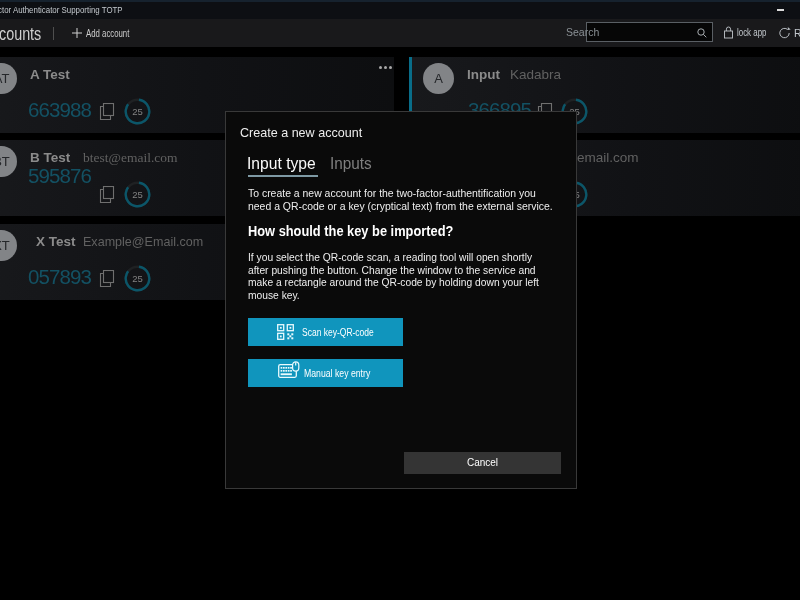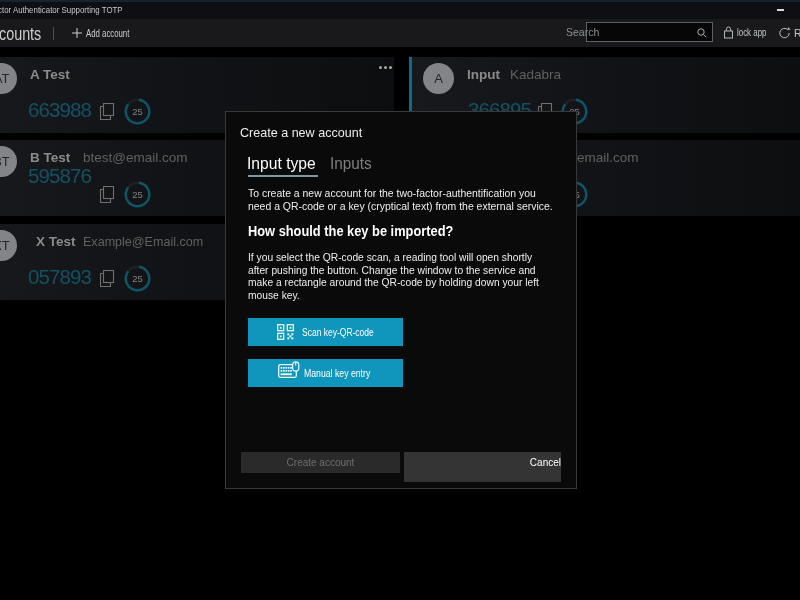--- a/index.html
+++ b/index.html
@@ -65,21 +65,21 @@
       <text x="13.5" y="17" text-anchor="middle" class="ringtxt">25</text>
     </svg>
     <div class="abs" style="left:407px;top:8.5px;width:3px;height:3px;border-radius:50%;background:#a8a8a8;"></div>
     <div class="abs" style="left:412px;top:8.5px;width:3px;height:3px;border-radius:50%;background:#a8a8a8;"></div>
     <div class="abs" style="left:417px;top:8.5px;width:3px;height:3px;border-radius:50%;background:#a8a8a8;"></div>
   </div>
 
   <div class="card" style="left:-28px;top:140px;width:422px;">
     <div class="avatar" style="left:14px;top:6px;">BT</div>
     <div class="abs ctitle" style="left:58px;top:10px;">B Test</div>
-    <div class="abs cemail" style="left:111px;top:10px;">btest@email.com</div>
+    <div class="abs cemail" style="left:111px;top:10px;font-family:Liberation Serif, serif;">btest@email.com</div>
     <div class="abs code" style="left:56px;top:28px;text-align:center;">595876</div>
     <svg class="abs" style="left:127px;top:46px;" width="16" height="17" viewBox="0 0 16 17">
       <rect x="4.5" y="0.5" width="10" height="12" fill="none" stroke="#6f6f6f" stroke-width="1.1"></rect>
       <path d="M4.5 3.5 H1.5 V16.5 H11.5 V12.5" fill="none" stroke="#6f6f6f" stroke-width="1.1"></path>
     </svg>
     <svg class="ring" style="left:152px;top:41px;" width="27" height="27" viewBox="0 0 27 27">
       <circle cx="13.5" cy="13.5" r="11.8" fill="none" stroke="#1f2123" stroke-width="2.4"></circle>
       <circle cx="13.5" cy="13.5" r="11.8" fill="none" stroke="#0b5669" stroke-width="2.4" stroke-dasharray="61.5 12.6" transform="rotate(-83 13.5 13.5)"></circle>
       <text x="13.5" y="17" text-anchor="middle" class="ringtxt">25</text>
     </svg>
@@ -183,16 +183,15 @@
       <rect x="12.2" y="9" width="1.7" height="1.7"></rect>
       <rect x="2.6" y="12.3" width="11.3" height="1.9"></rect>
     </g>
     <g>
       <rect x="14.6" y="0.8" width="6.2" height="9.4" rx="3.1" fill="#1095bd" stroke="#eafafd" stroke-width="1.2"></rect>
       <path d="M17.7 1.2 V4.6" stroke="#eafafd" stroke-width="1.2"></path>
     </g>
   </svg>
   <div class="abs" style="left:304px;top:368px;font-size:10px;color:#ffffff;transform:scaleX(0.87);transform-origin:0 0;">Manual key entry</div>
 
-  <div class="abs" style="left:241px;top:452px;width:159px;height:21px;background:#2a2a2a;text-align:center;font-size:10px;color:#6e6e6e;line-height:21px;">Create account</div>
-  <div class="abs" style="left:404px;top:452px;width:157px;height:30px;background:#343434;text-align:right;font-size:10px;color:#ffffff;line-height:21px;">Cancel</div>
+  <div class="abs" style="left:404px;top:452px;width:157px;height:22px;background:#343434;text-align:center;font-size:10px;color:#ffffff;line-height:21px;">Cancel</div>
 
 </div>
 
 </body></html>

